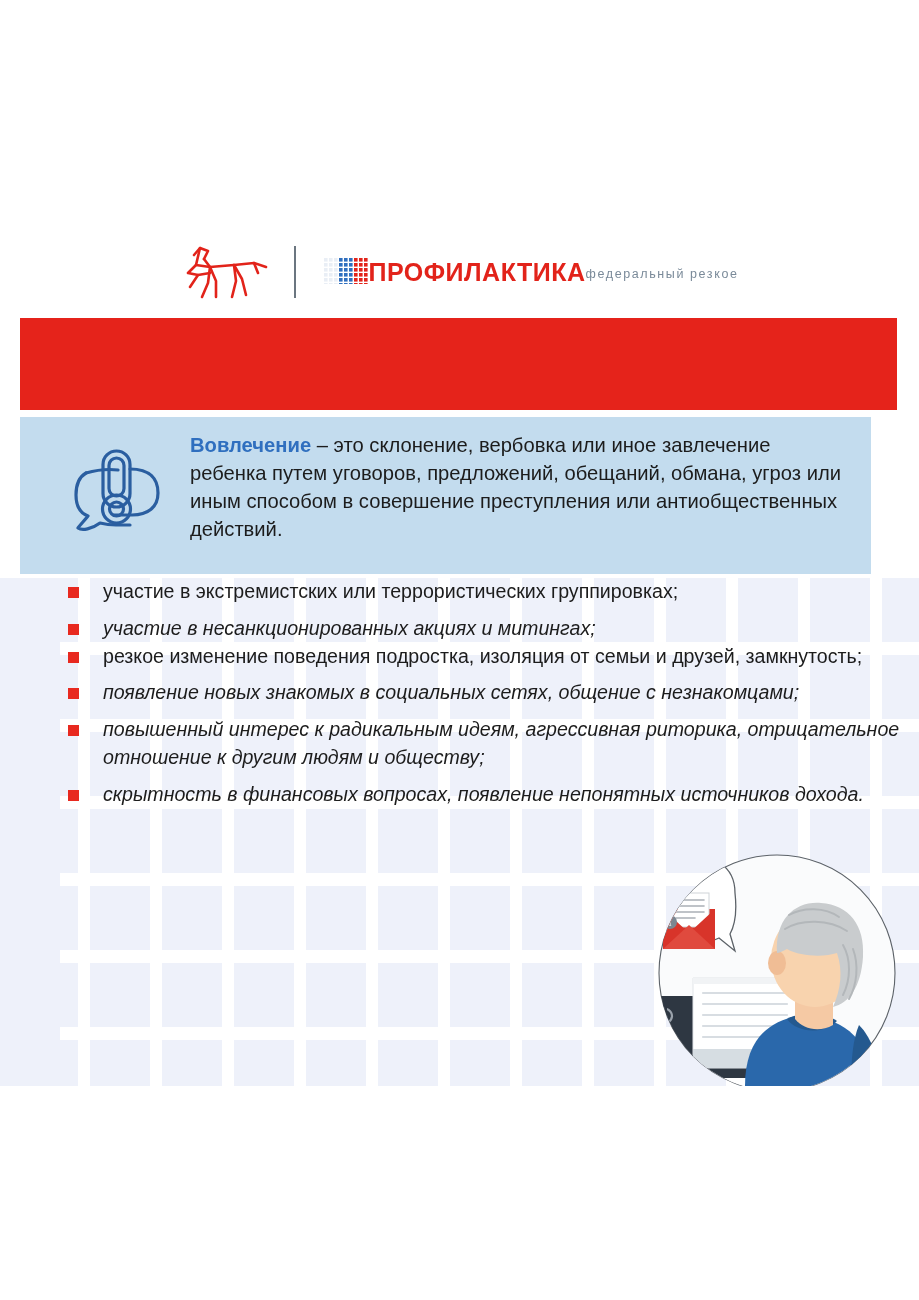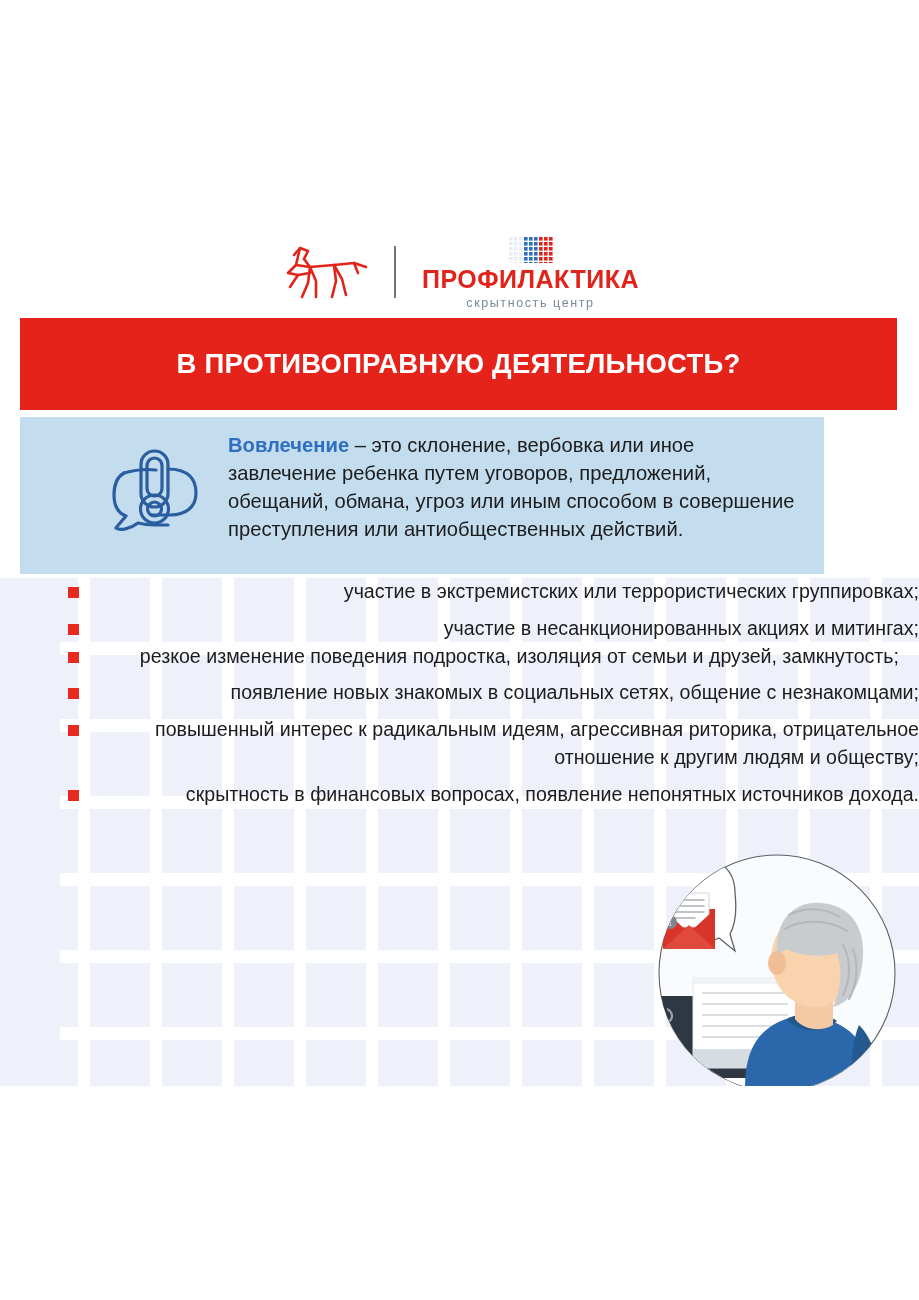--- a/index.html
+++ b/index.html
@@ -65,21 +65,21 @@
     display: block;
   }
   .logo-divider {
     width: 2px;
     height: 52px;
     background: #6b7680;
     margin: 0 26px 0 22px;
   }
   .logo-brand {
     display: flex;
-    flex-direction: column;
+    flex-direction: row;
     align-items: center;
     line-height: 1;
   }
   .logo-emblem {
     width: 46px;
     height: 28px;
     margin-bottom: 4px;
     display: block;
   }
   .brand-title {
@@ -122,27 +122,26 @@
     line-height: 1.32;
     text-align: center;
     white-space: nowrap;
   }
 
   
   .definition-box {
     position: absolute;
     left: 20px;
     top: 417px;
-    width: 766px;
+    width: 851px;
     height: 157px;
     background: #c3dcee;
     display: flex;
     align-items: flex-start;
     z-index: 5;
-    padding-left: 38px;
   }
   .def-icon {
     width: 104px;
     height: 104px;
     margin: 22px 8px 0 50px;
     flex: 0 0 auto;
   }
   .def-text {
     margin: 14px 26px 0 8px;
     font-size: 20.2px;
@@ -171,32 +170,31 @@
     margin: 0 0 4px 62px;
     line-height: 1.3;
   }
   .heading-1 { margin-top: 6px; }
   .heading-2 { margin-top: 14px; margin-bottom: 6px; }
 
   ul.bullets {
     list-style: none;
     margin: 0;
     padding: 0;
-    text-align: right;
   }
   ul.bullets li {
     position: relative;
     margin: 0 0 0 0;
     padding: 0 0 0 103px;
     font-size: 19.6px;
     line-height: 1.42;
     color: #1c1c1c;
     font-family: "Liberation Sans", sans-serif;
   }
-  ul.bullets li + li { margin-top: 9px; }
+  ul.bullets li + li { margin-top: 9px; font-style: italic; }
   ul.bullets li .marker {
     position: absolute;
     left: 68px;
     top: 9px;
     width: 11px;
     height: 11px;
     background: #e8291f;
   }
   .list-2 li { padding-right: 260px; }
   .list-2 li.wide { padding-right: 20px; }
@@ -385,26 +383,25 @@
             <rect x="37.00" y="27.00" width="3.6" height="3.6" fill="#e2231a"></rect>
             <rect x="42.00" y="2.00" width="3.6" height="3.6" fill="#e2231a"></rect>
             <rect x="42.00" y="7.00" width="3.6" height="3.6" fill="#e2231a"></rect>
             <rect x="42.00" y="12.00" width="3.6" height="3.6" fill="#e2231a"></rect>
             <rect x="42.00" y="17.00" width="3.6" height="3.6" fill="#e2231a"></rect>
             <rect x="42.00" y="22.00" width="3.6" height="3.6" fill="#e2231a"></rect>
             <rect x="42.00" y="27.00" width="3.6" height="3.6" fill="#e2231a"></rect>
           </g>
       </svg>
       <div class="brand-title">ПРОФИЛАКТИКА</div>
-      <div class="brand-sub">скрытность центр</div>
+      <div class="brand-sub">федеральный резкое</div>
     </div>
   </div>
 
   <div class="header-banner">
-    <div class="header-line">В ПРОТИВОПРАВНУЮ ДЕЯТЕЛЬНОСТЬ?</div>
   </div>
 
   <div class="definition-box">
     <svg class="def-icon" viewBox="0 0 104 104">
       <g fill="none" stroke="#2a5ea0" stroke-width="3.2" stroke-linecap="round" stroke-linejoin="round">
         <path d="M60 30 C 80 30, 88 40, 88 54 C 88 68, 78 76, 62 76 L 44 76"></path>
         <path d="M16 34 C 30 30, 40 30, 48 31"></path>
         <path d="M16 34 C 9 38, 6 46, 6 56 C 6 66, 10 74, 18 77 C 14 82, 10 86, 8 89 C 12 92, 22 90, 30 84 C 34 85, 40 86, 46 86 L 60 86"></path>
         <rect x="33" y="12" width="27" height="56" rx="13.5"></rect>
         <rect x="39" y="19" width="15" height="38" rx="7.5"></rect>

